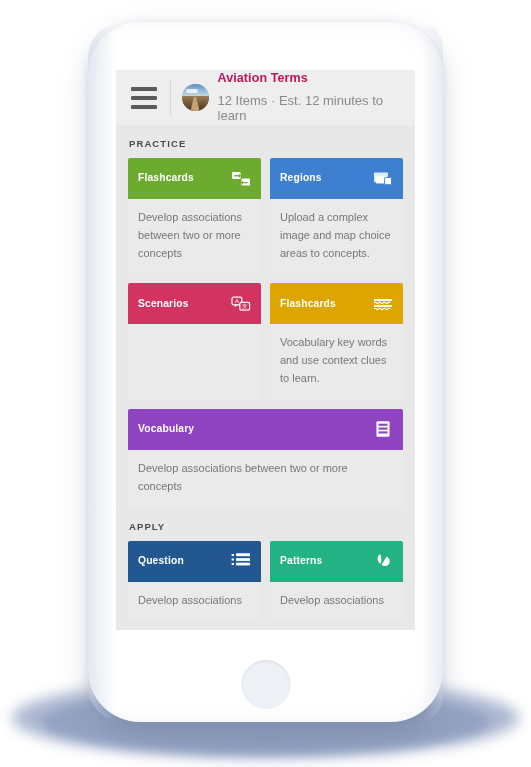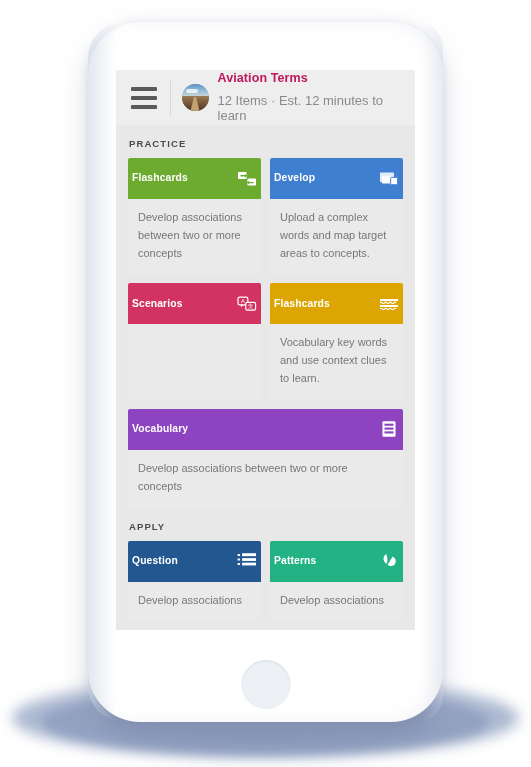--- a/index.html
+++ b/index.html
@@ -187,21 +187,21 @@
     background: #eaeaea;
     border-radius: 2px;
     overflow: hidden;
     cursor: pointer;
   }
   .card-head {
     height: 41px;
     display: flex;
     align-items: center;
     justify-content: space-between;
-    padding: 0 4px;
+    padding: 0 10px;
     box-sizing: border-box;
   }
   .card-title {
     color: #fff;
     font-size: 10.3px;
     font-weight: bold;
     line-height: 1.2;
     letter-spacing: .15px;
     padding-right: 4px;
   }
@@ -275,30 +275,30 @@
                   <path d="M4 6.2h5.5v-1.6l2.6 2.4-2.6 2.4V7.8H4z" fill="#6cab2f"></path>
                   <path d="M20 14.6h-5.5V13l-2.6 2.4 2.6 2.4v-1.6H20z" fill="#6cab2f"></path>
                 </svg>
             </div>
           </div>
           <div class="card-desc">Develop associations between two or more concepts</div>
         </div>
 
         <div class="card">
           <div class="card-head" style="background:#3f7fd0">
-            <div class="card-title">Develop</div>
+            <div class="card-title">Regions</div>
             <div class="card-icon">
               <svg viewBox="0 0 24 22">
                   <rect x="1" y="3" width="17" height="12" rx="1" fill="#fff" opacity=".85"></rect>
                   <rect x="3.5" y="7.5" width="13" height="9" rx="1" fill="#fff"></rect>
                   <rect x="14" y="9" width="8.5" height="9" rx="1" fill="#fff" stroke="#3f7fd0" stroke-width="1.2"></rect>
                 </svg>
             </div>
           </div>
-          <div class="card-desc">Upload a complex words and map target areas to concepts.</div>
+          <div class="card-desc">Upload a complex image and map choice areas to concepts.</div>
         </div>
       </div>
 
       <div class="card-row">
         <div class="card">
           <div class="card-head" style="background:#d23360">
             <div class="card-title">Scenarios</div>
             <div class="card-icon">
               <svg viewBox="0 0 24 22">
                   <rect x="1" y="2.5" width="12" height="9.5" rx="2" fill="none" stroke="#fff" stroke-width="1.5"></rect>

